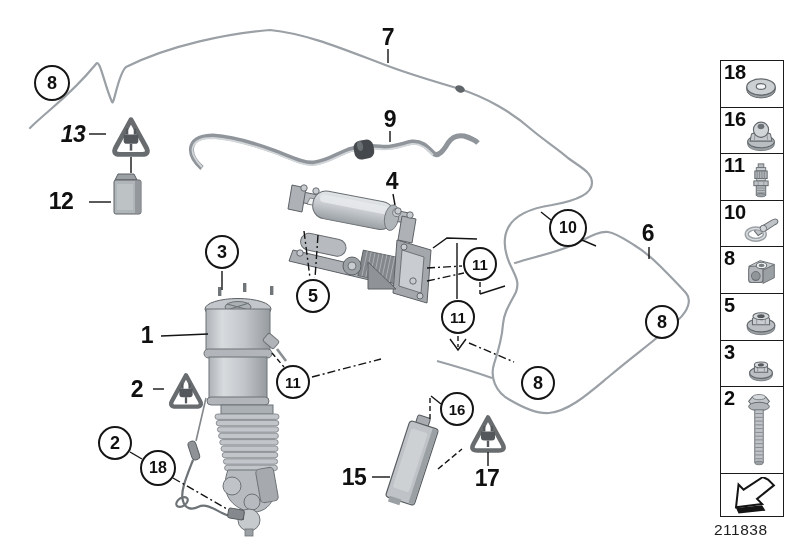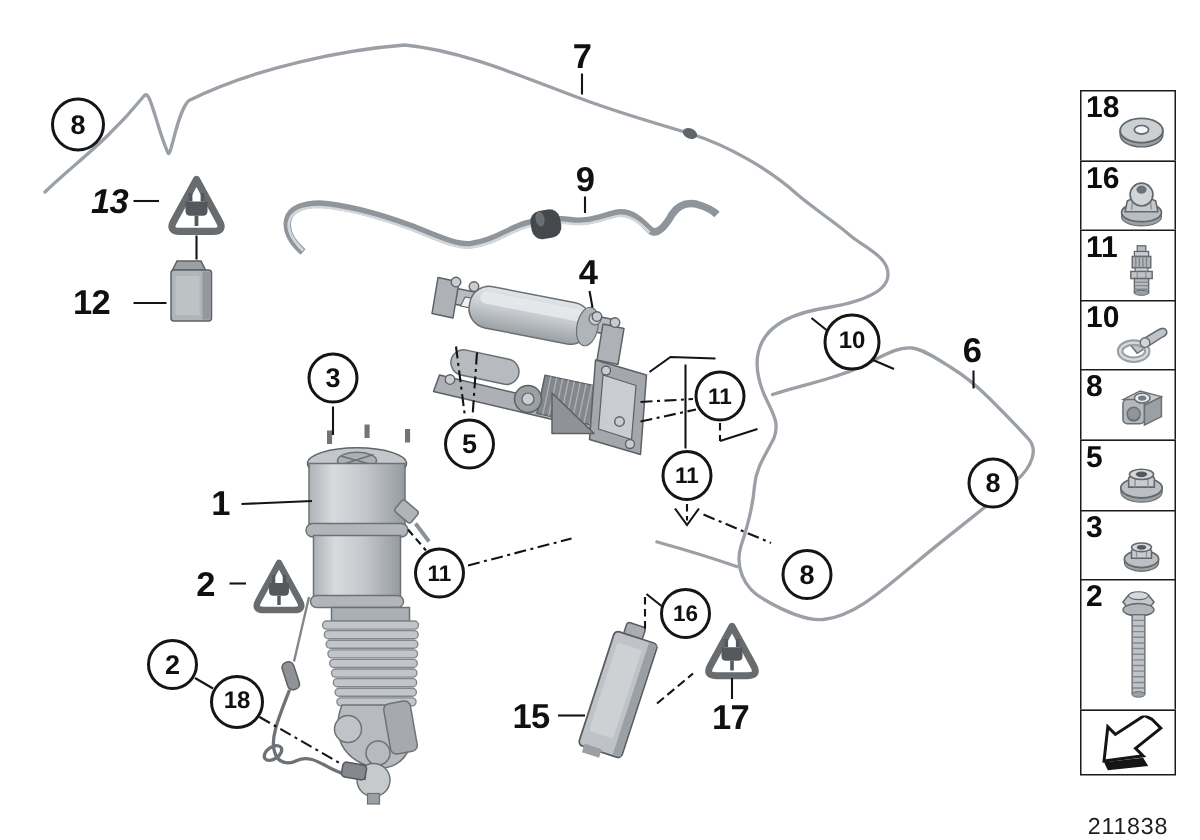--- a/index.html
+++ b/index.html
@@ -17,21 +17,21 @@
   #legend{position:absolute;left:720px;top:60px;width:64px;}
   .legend-row{position:relative;height:48px;border:1.4px solid #1b1b1b;margin-top:-1.4px;background:#fff;box-sizing:border-box;}
   .legend-row:first-child{margin-top:0;}
   .legend-row.tall{height:88px;}
   .legend-row.footer{height:44px;}
   .legend-num{position:absolute;top:1px;left:3px;font-size:20px;font-weight:700;color:#0d0d0d;line-height:1;}
   .legend-icon{position:absolute;right:1px;top:7px;width:42px;height:38px;}
   .legend-icon svg{width:100%;height:100%;}
   .tall .legend-icon{top:4px;height:79px;width:40px;right:4px;}
   .footer .legend-icon{top:3px;right:3px;width:56px;height:37px;}
-  #docnum{position:absolute;left:714px;top:543px;width:76px;text-align:center;
+  #docnum{position:absolute;left:714px;top:521px;width:76px;text-align:left;
           font-size:15.5px;color:#1d1d1d;letter-spacing:.5px;}
 </style>
 </head>
 <body>
 
 <div class="stage">
 
   <svg class="art" width="800" height="560" viewBox="0 0 800 560">
     <defs>
       <linearGradient id="gmet" x1="0" y1="0" x2="1" y2="0">

